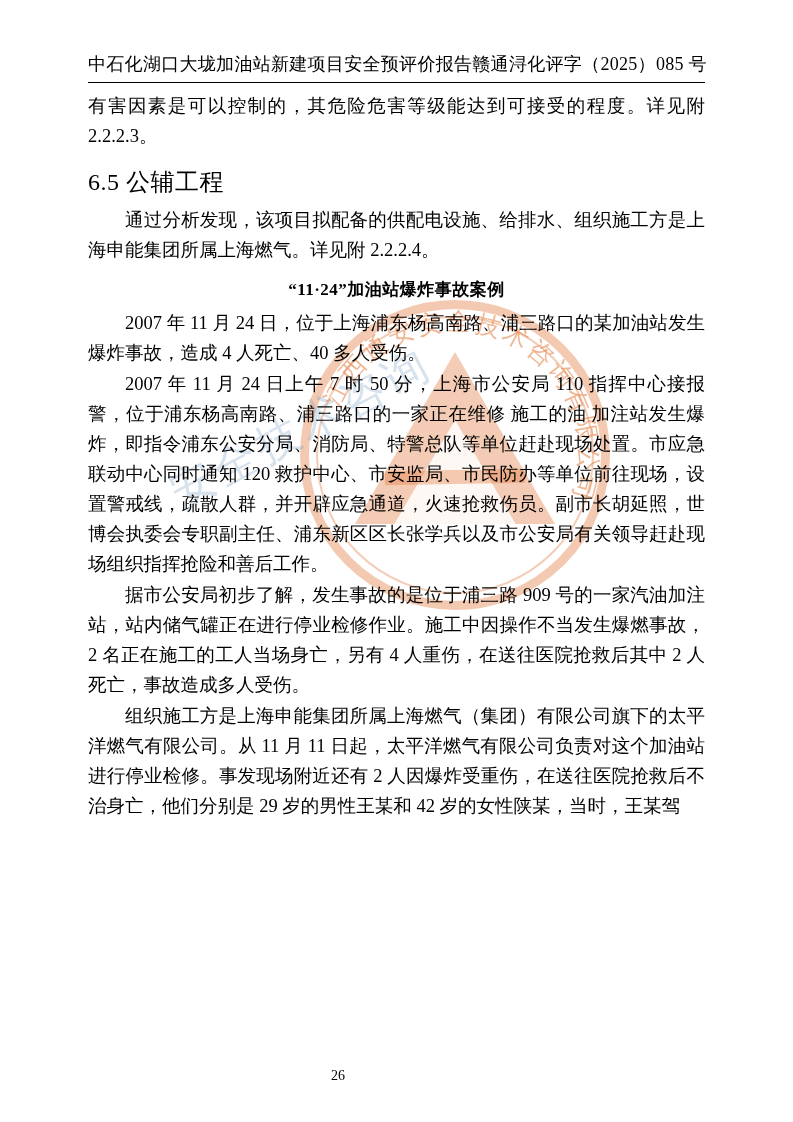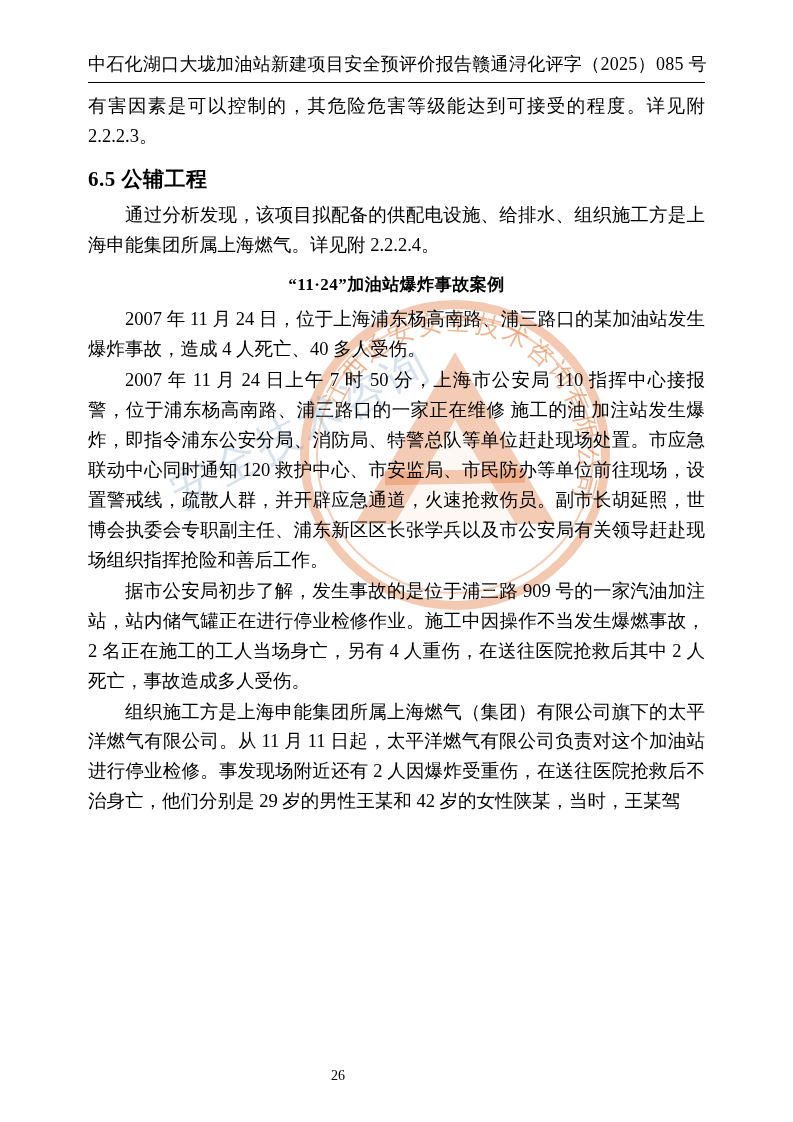--- a/index.html
+++ b/index.html
@@ -51,22 +51,22 @@
     text-align: justify;
     text-justify: inter-ideograph;
   }
   .content p {
     margin: 0 0 1px 0;
   }
   .indent2 { text-indent: 2em; }
   .noindent { text-indent: 0; }
 
   h2.section {
-    font-size: 21px;
-    font-weight: bold;
+    font-size: 24px;
+    font-weight: normal;
     margin: 12px 0 6px 0;
     line-height: 1.5;
     text-indent: 0;
     letter-spacing: 0.5px;
   }
   h3.case-title {
     font-size: 17px;
     font-weight: bold;
     text-align: center;
     margin: 10px 0 6px 0;

